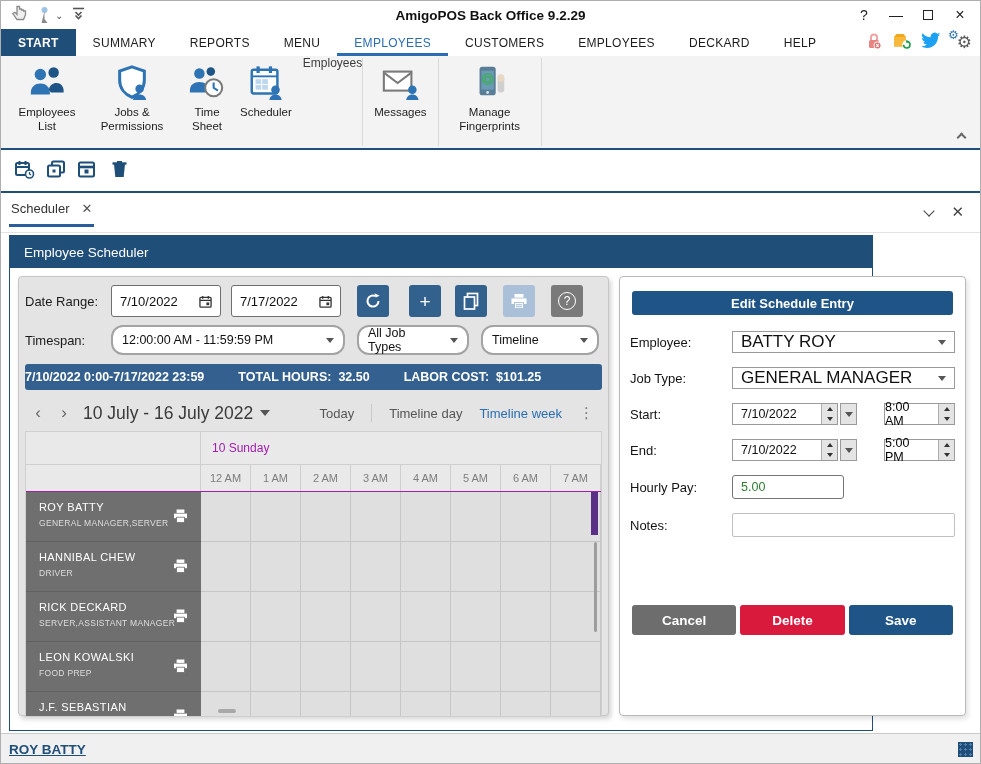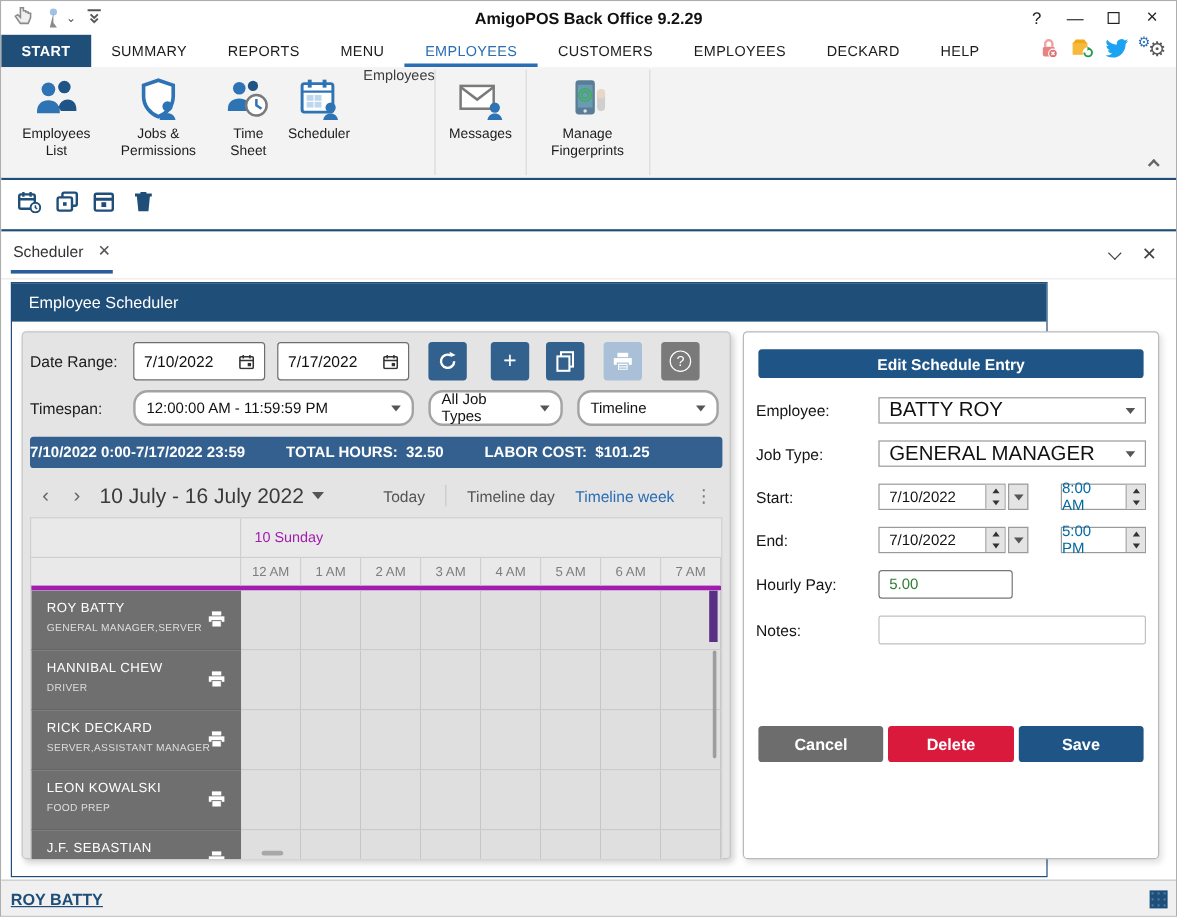--- a/index.html
+++ b/index.html
@@ -87,21 +87,21 @@
   .navright { margin-left:auto; display:flex; align-items:center; gap:17px; padding-right:8px; }
   .vdiv { width:1px; height:18px; background:#c9c9c9; }
   .viewbtn.active { color:#2a6db4; }
   .dots { font-size:15px; color:#777; letter-spacing:0; }
 
   
   .calendar { margin-top:2px; background:#e9e9e9; border:1px solid #cfcfcf; height:286px; overflow:hidden; }
   .cal-h1 { display:flex; height:33px; border-bottom:1px solid #cfcfcf; }
   .cal-corner { width:175px; border-right:1px solid #cfcfcf; }
   .cal-day { flex:1; display:flex; align-items:center; padding-left:11px; font-size:12px; color:#a21caf; }
-  .cal-h2 { display:flex; height:27px; border-bottom:4px solid #a21caf; }
+  .cal-h2 { display:flex; height:27px; border-bottom:1px solid #a21caf; }
   .tcell { width:50px; border-right:1px solid #cfcfcf; display:flex; align-items:center; justify-content:center; font-size:11px; color:#7d7d7d; }
   .cal-rows { position:relative; height:224px; overflow:hidden; }
   .erow { display:flex; height:50px; }
   .ecell { width:175px; background:#6f6f6f; border-bottom:1px solid #616161; color:#fff; padding:9px 10px 0 13px; position:relative; }
   .ename { font-size:11px; letter-spacing:.4px; }
   .eroles { font-size:8.5px; color:#dedede; letter-spacing:.3px; margin-top:5px; }
   .printbtn { position:absolute; right:13px; top:17px; }
   .gcell { flex:1; position:relative; background:#dfdfdf; border-bottom:1px solid #c6c6c6;
            background-image:repeating-linear-gradient(to right, transparent 0, transparent 49px, #c6c6c6 49px, #c6c6c6 50px); }
   .entry-sliver { display:none; position:absolute; right:3px; top:0; width:7px; height:43px; background:#5a2f86; }
@@ -115,21 +115,21 @@
   .elabel { width:102px; font-size:13px; color:#141414; }
   .dd { flex:1; height:22px; border:1px solid #9a9a9a; background:#fff; display:flex; align-items:center; justify-content:space-between; padding:0 8px; font-size:17px; color:#111; }
   .datespin { width:106px; height:22px; border:1px solid #9a9a9a; background:#fff; display:flex; align-items:stretch; }
   .datespin .val { flex:1; display:flex; align-items:center; padding-left:8px; font-size:12.5px; color:#111; }
   .spincol { width:16px; border-left:1px solid #adadad; background:#e4e4e4; display:flex; flex-direction:column; }
   .spincol div { flex:1; display:flex; align-items:center; justify-content:center; }
   .tri-up { width:0; height:0; border-left:3.5px solid transparent; border-right:3.5px solid transparent; border-bottom:4px solid #333; }
   .tri-dn { width:0; height:0; border-left:3.5px solid transparent; border-right:3.5px solid transparent; border-top:4px solid #333; }
   .ddbtn { width:17px; height:22px; margin-left:2px; border:1px solid #9a9a9a; background:#e4e4e4; display:flex; align-items:center; justify-content:center; }
   .timespin { margin-left:auto; width:71px; height:22px; border:1px solid #9a9a9a; background:#fff; display:flex; align-items:stretch; }
-  .timespin .val { flex:1; display:flex; align-items:center; justify-content:flex-end; padding-right:18px; font-size:12.5px; color:#0369a1; }
+  .timespin .val { flex:1; display:flex; align-items:center; justify-content:flex-end; padding-right:18px; font-size:12.5px; color:#000000; }
   .payinput { width:112px; height:24px; border:1px solid #777; border-radius:3px; color:#2e7d32; font-size:12.5px; padding:0 8px; font-family:inherit; }
   .notesinput { flex:1; height:24px; border:1px solid #c0c0c0; border-radius:2px; font-size:12.5px; padding:0 8px; font-family:inherit; }
   .ebtns { margin-top:68px; display:flex; gap:4px; padding:0 2px; }
   .btn { flex:1; height:30px; border-radius:3px; color:#fff; font-weight:bold; font-size:13.5px; display:flex; align-items:center; justify-content:center; }
   .btn.cancel { background:#6d6d6d; }
   .btn.delete { background:#d91a3d; }
   .btn.save { background:#1f5586; }
 
   
   .statusbar { height:31px; background:#f0f0f0; border-top:1px solid #c9c9c9; display:flex; align-items:center; padding:0 8px; position:relative; }

